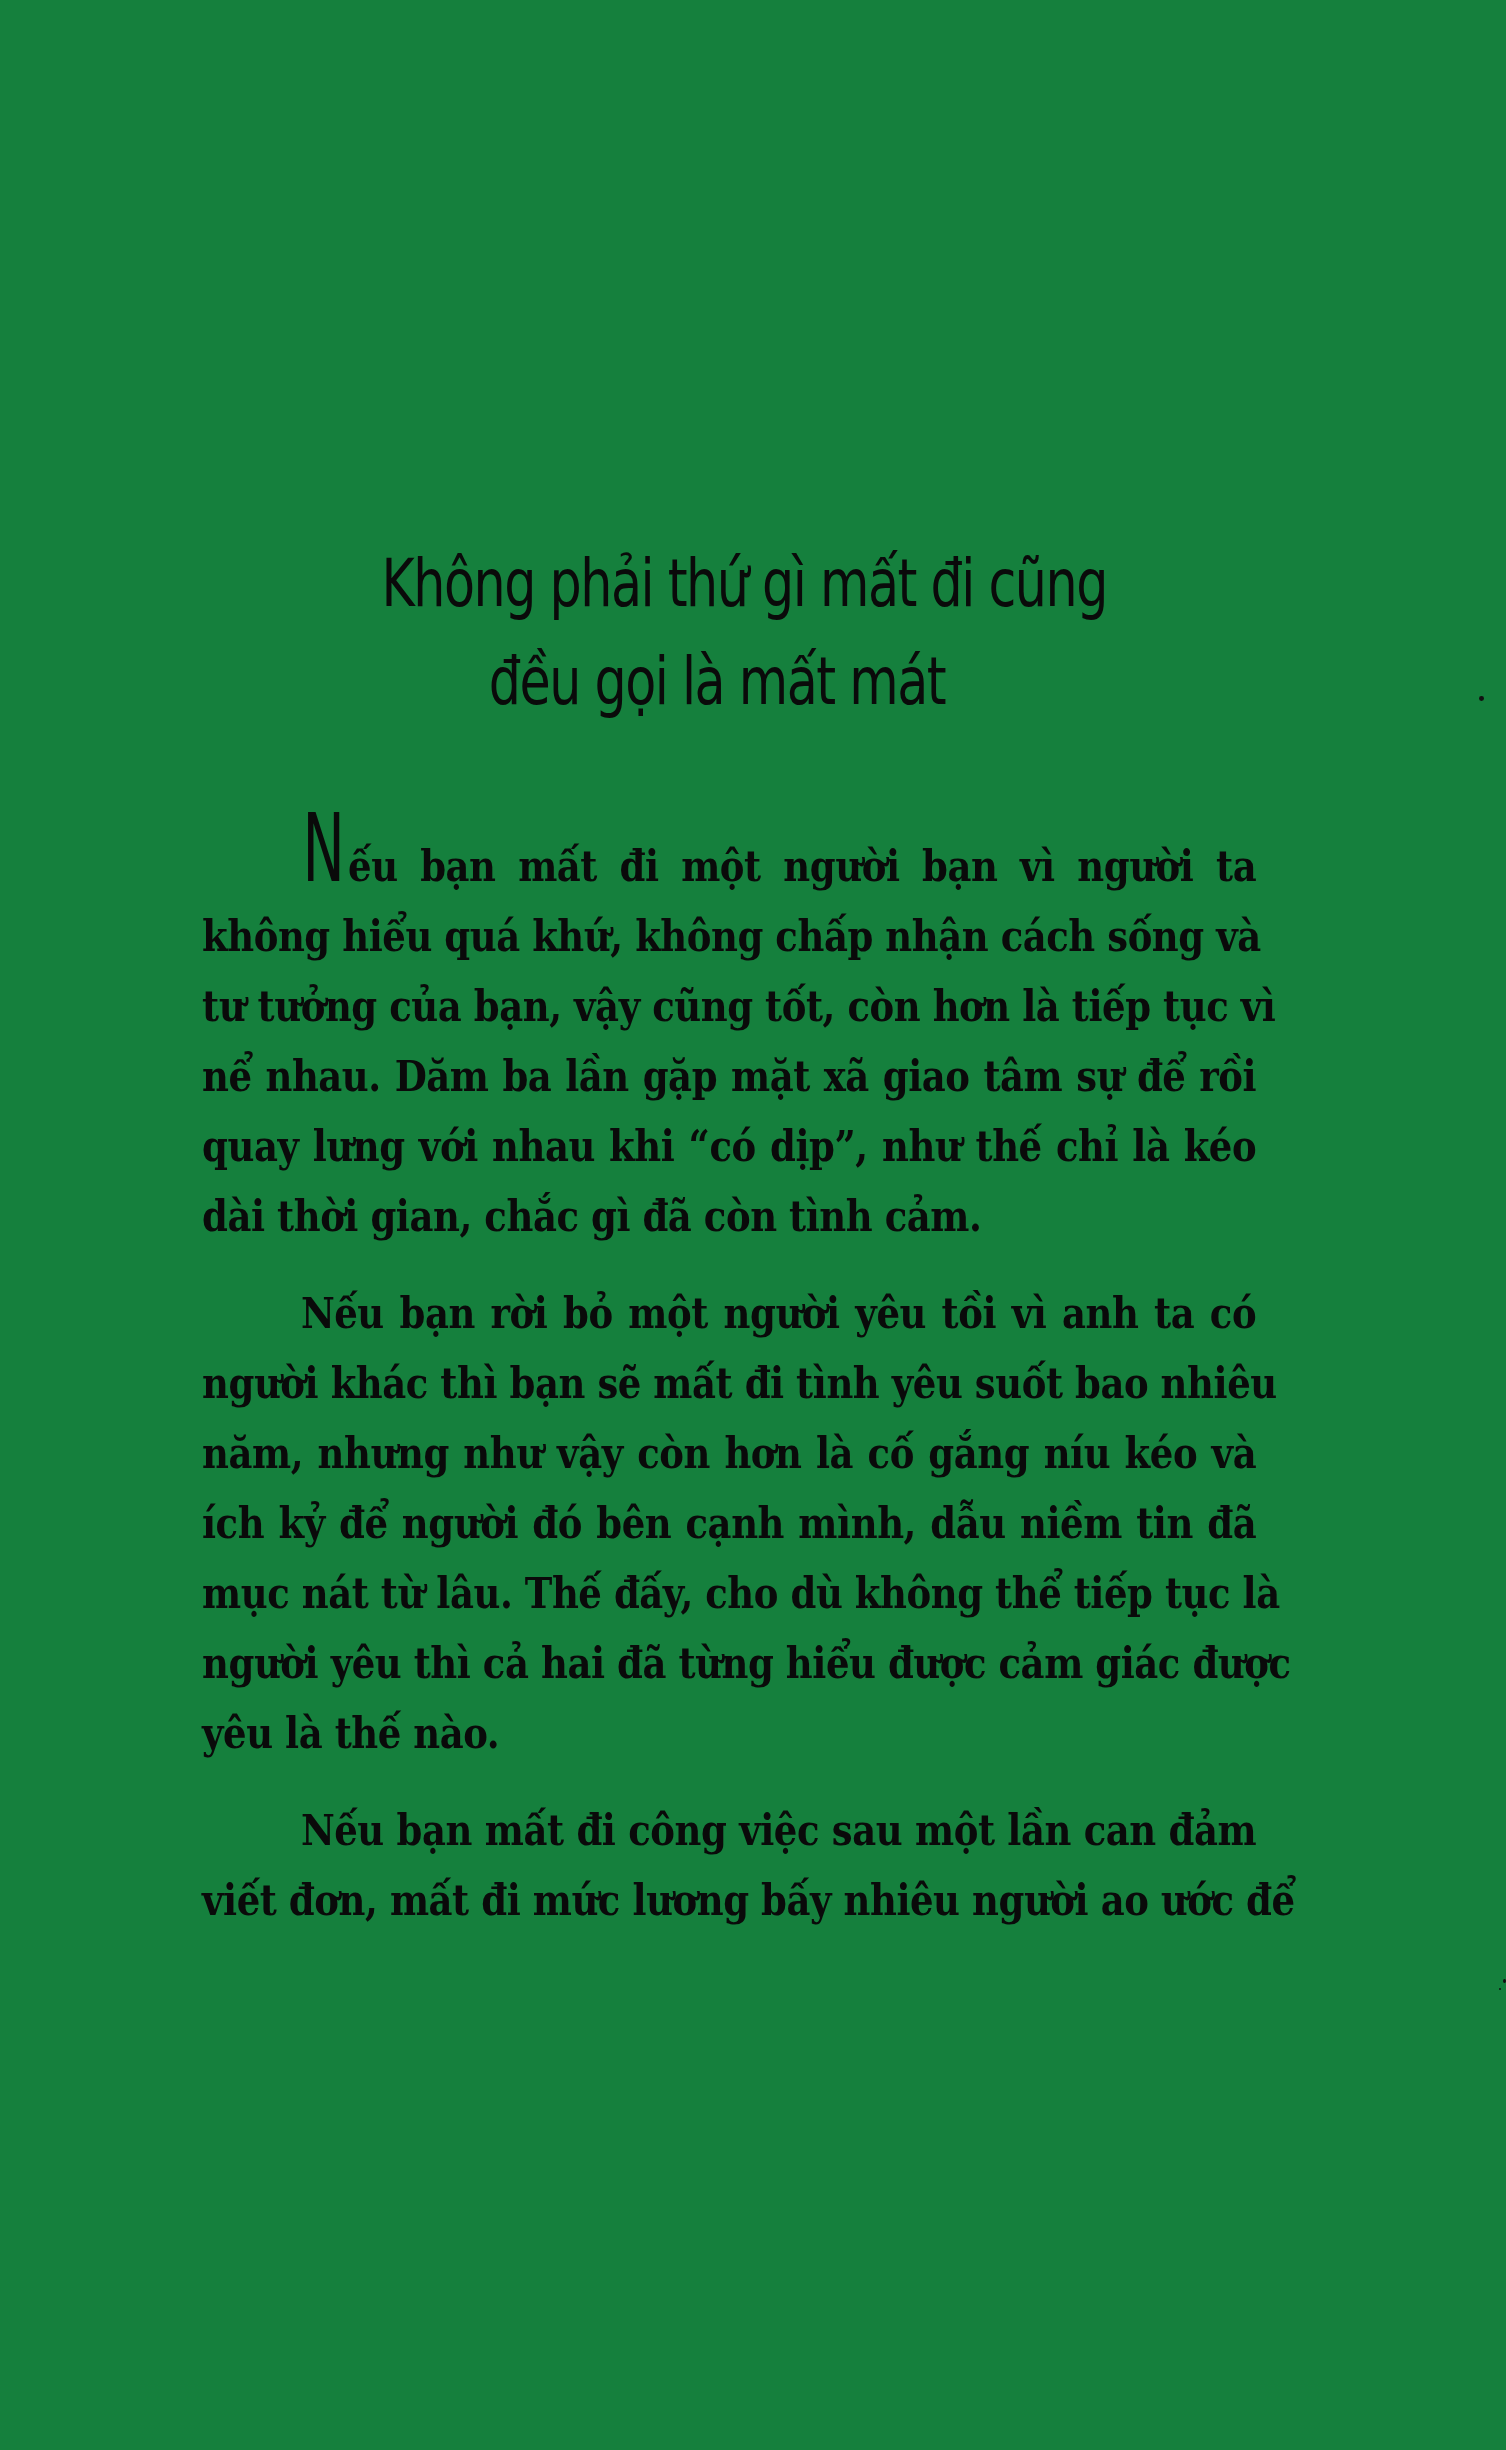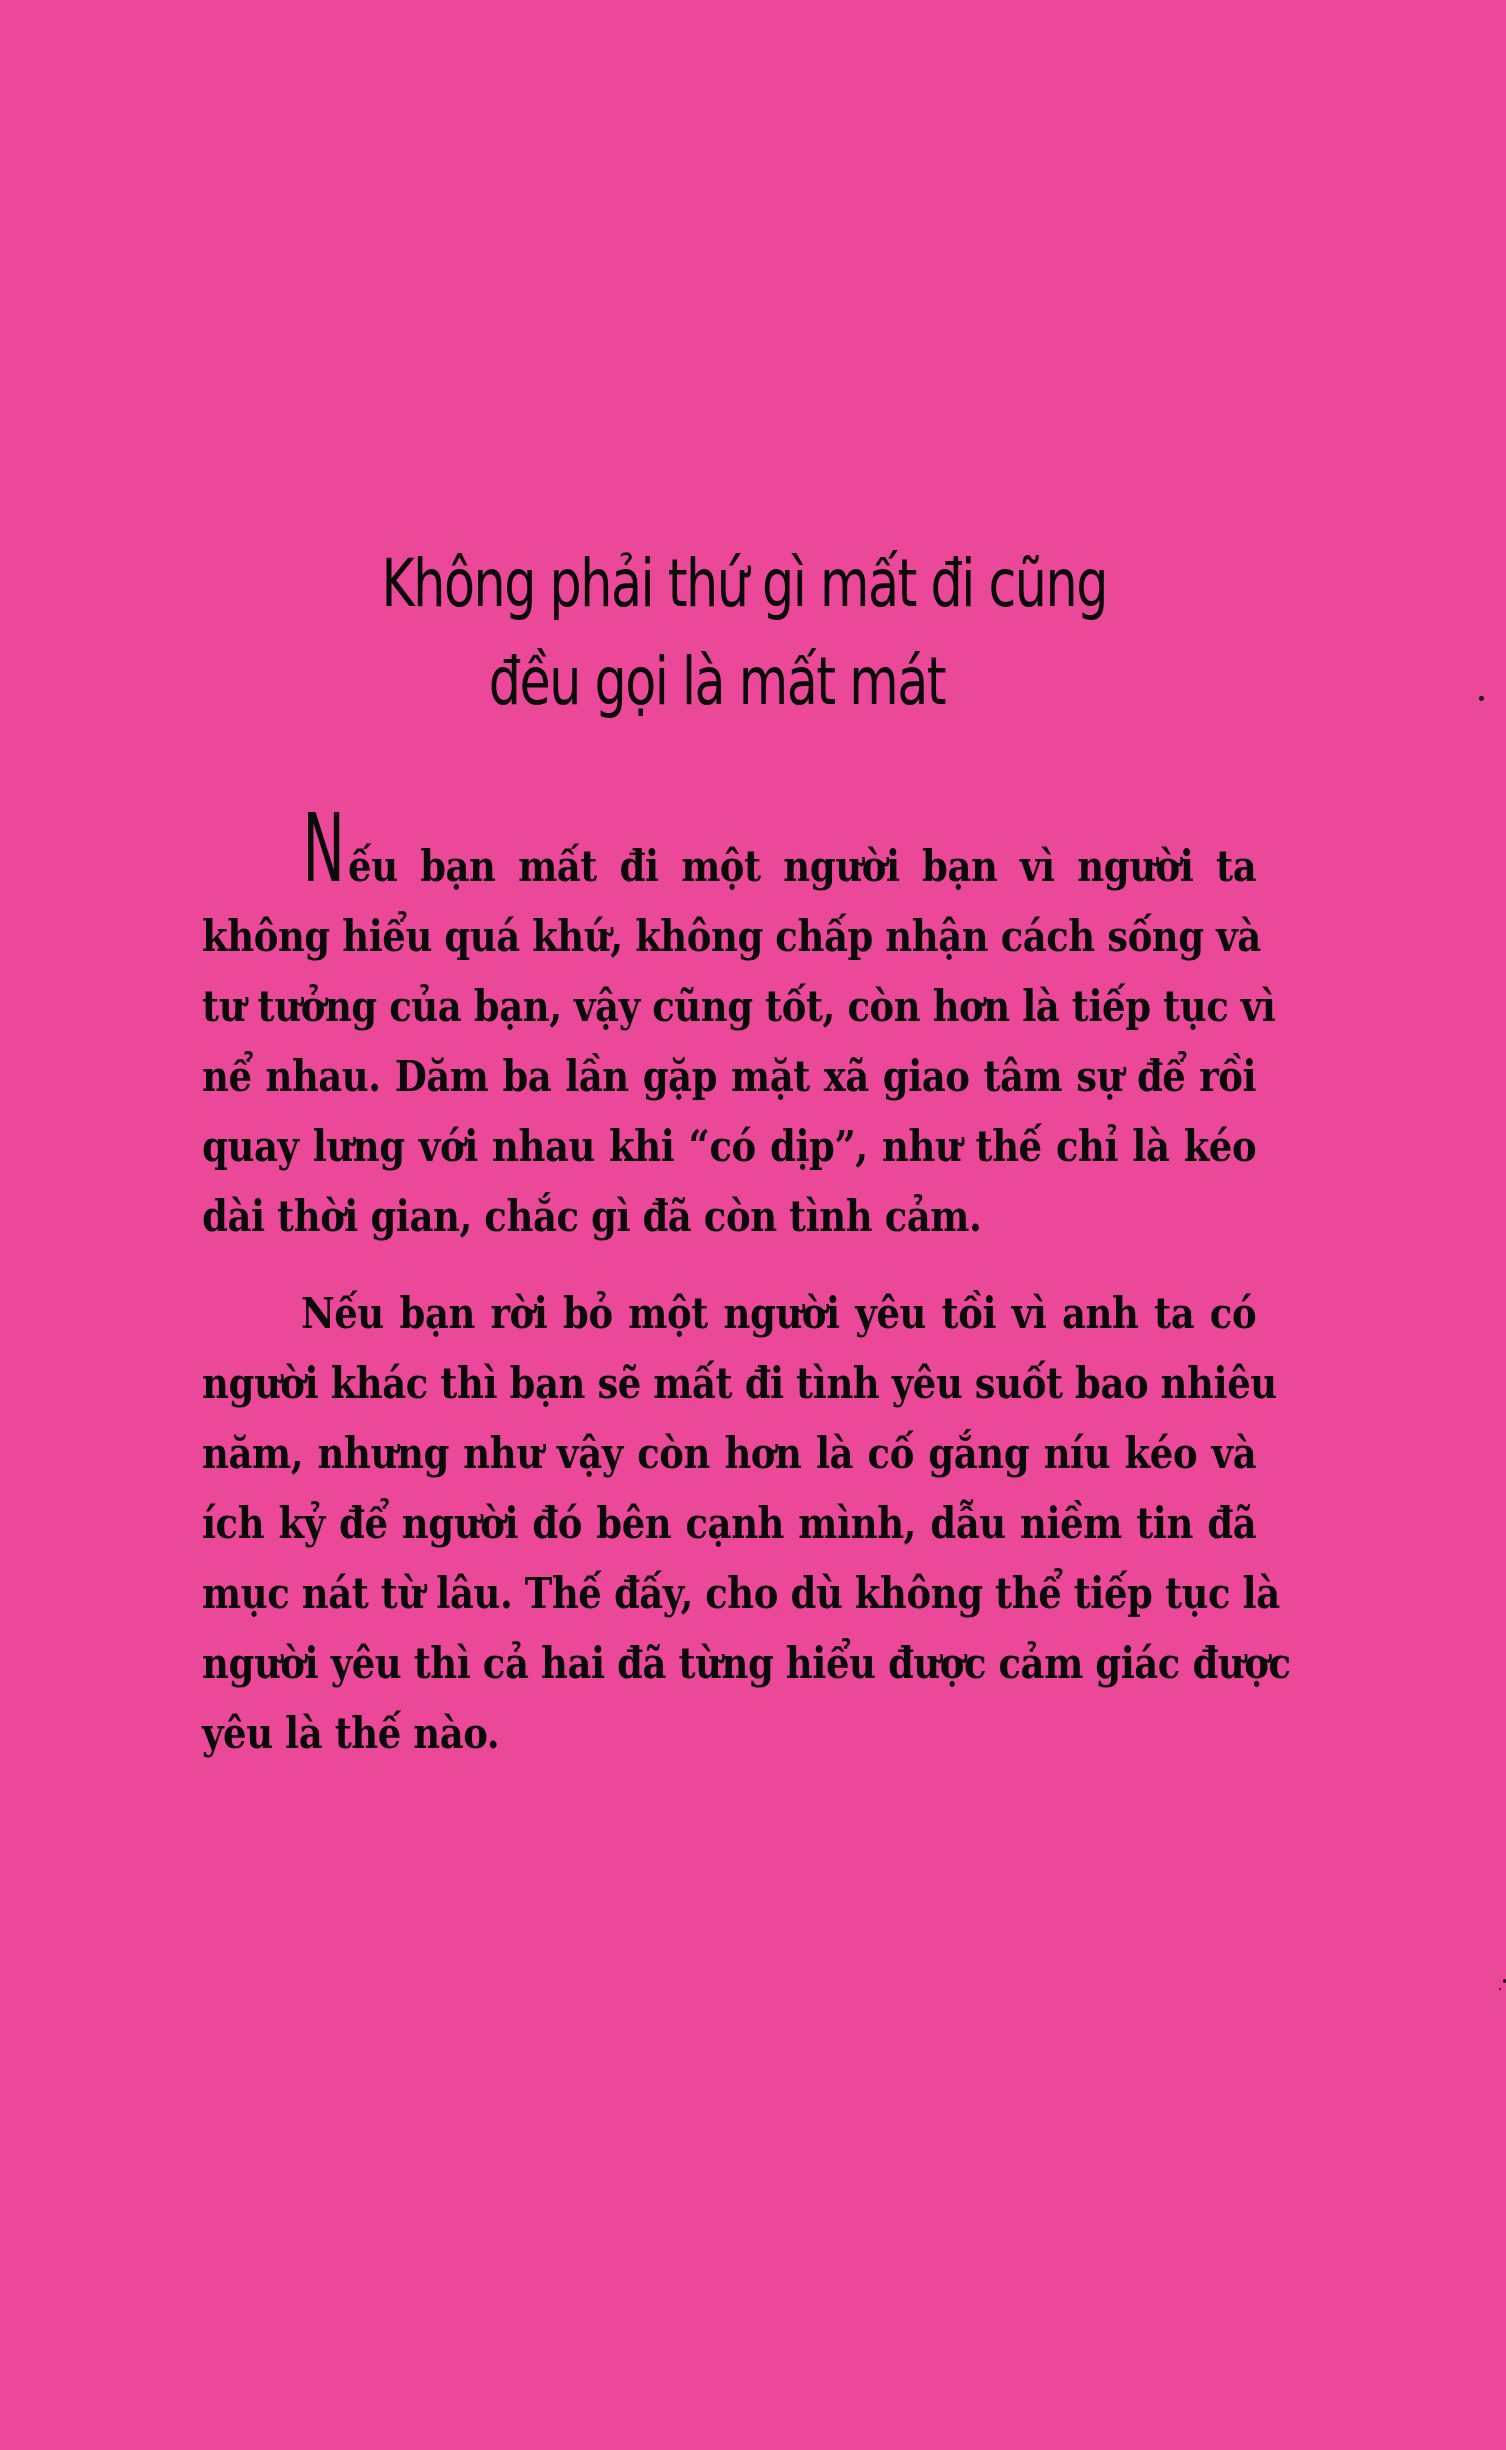--- a/index.html
+++ b/index.html
@@ -12,21 +12,21 @@
       height: 2451px;
       position: relative;
       overflow: hidden;
       color: #0a0a0a;
     }
     .page {
       position: absolute;
       left: 0; top: 0;
       width: 1506px;
       height: 2451px;
-      background: #ec4899;
+      background: #15803d;
     }
     .title {
       position: absolute;
       left: 287px;
       top: 535px;
       width: 860px;
       text-align: center;
       font-family: "DejaVu Sans", sans-serif;
       font-size: 65px;
       line-height: 98px;
@@ -104,20 +104,24 @@
     <div class="para">
       <span class="line indent">Nếu bạn rời bỏ một người yêu tồi vì anh ta có</span>
       <span class="line">người khác thì bạn sẽ mất đi tình yêu suốt bao nhiêu</span>
       <span class="line">năm, nhưng như vậy còn hơn là cố gắng níu kéo và</span>
       <span class="line">ích kỷ để người đó bên cạnh mình, dẫu niềm tin đã</span>
       <span class="line">mục nát từ lâu. Thế đấy, cho dù không thể tiếp tục là</span>
       <span class="line">người yêu thì cả hai đã từng hiểu được cảm giác được</span>
       <span class="line last">yêu là thế nào.</span>
     </div>
 
+    <div class="para">
+      <span class="line indent">Nếu bạn mất đi công việc sau một lần can đảm</span>
+      <span class="line">viết đơn, mất đi mức lương bấy nhiêu người ao ước để</span>
+    </div>
 
   </div>
 
   <span class="scan-mark" style="left:1479px; top:696px; width:4.8px; height:4.8px;"></span>
   <span class="scan-mark" style="left:1503px; top:1979px; width:2.9px; height:3.8px;"></span>
   <span class="scan-mark" style="left:1499px; top:1988px; width:1.9px; height:1.9px;"></span>
 </div>
 
 
 </body></html>

